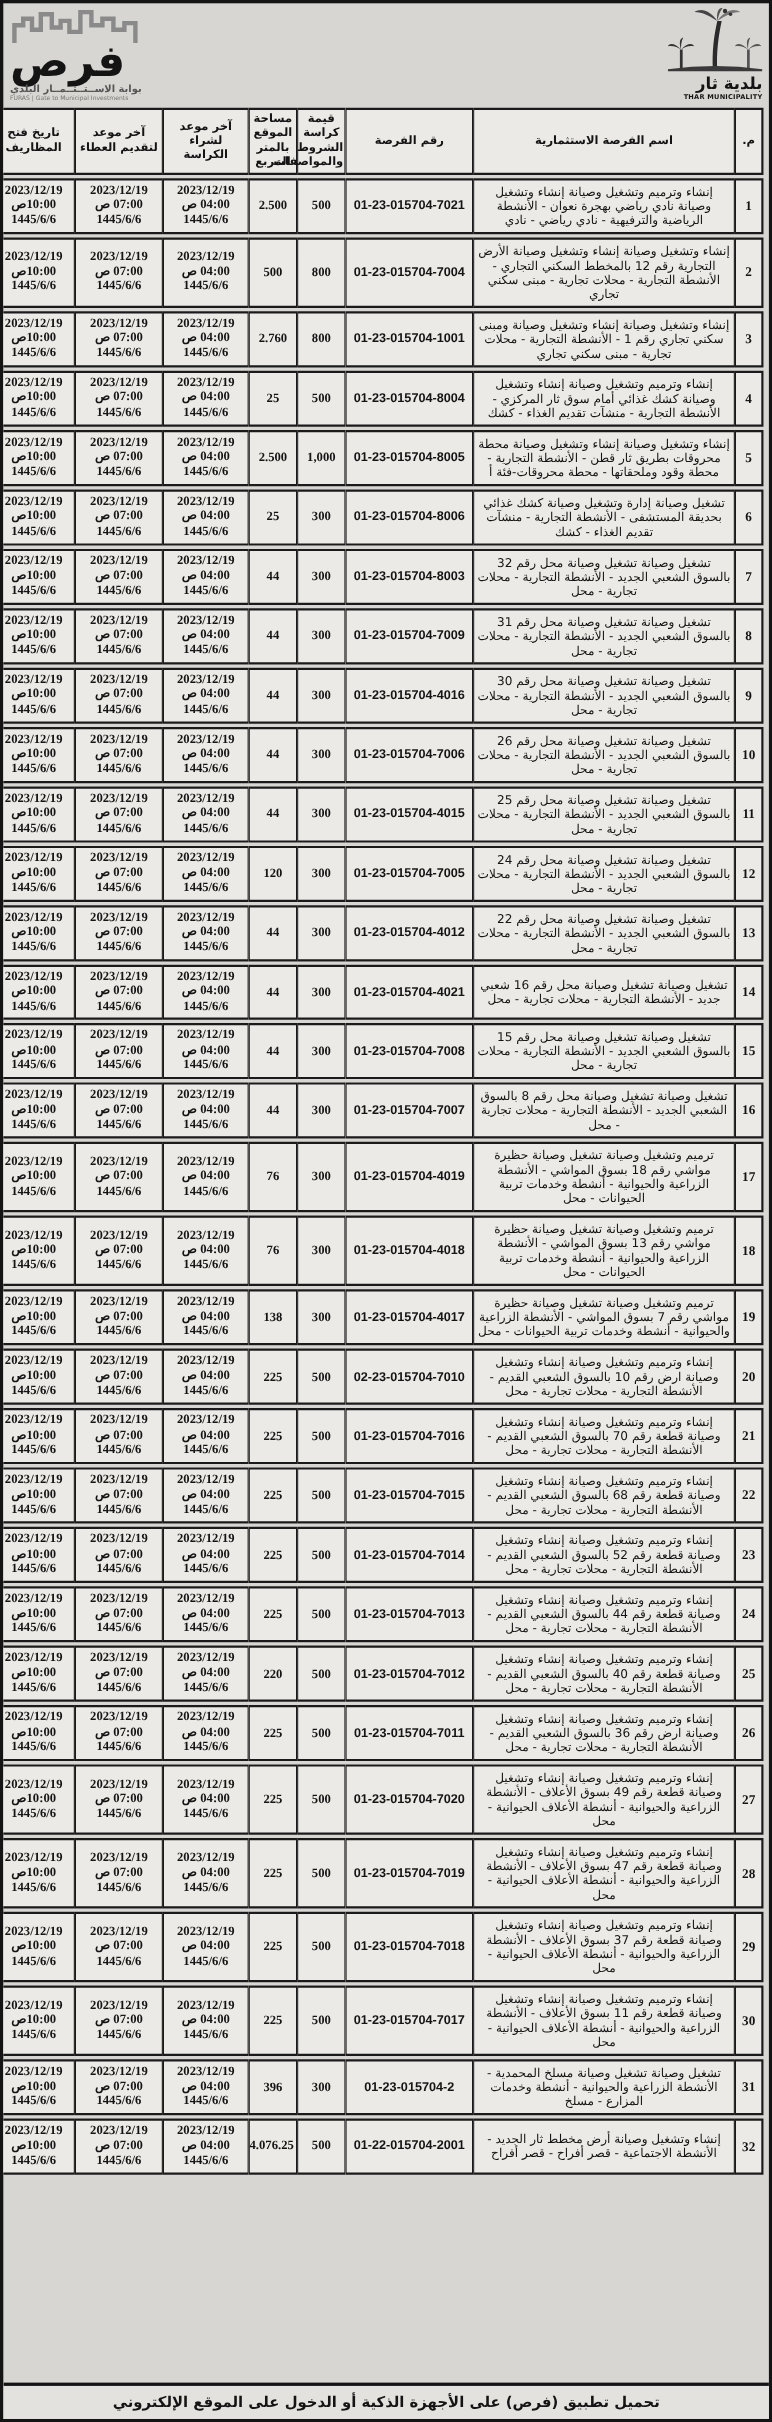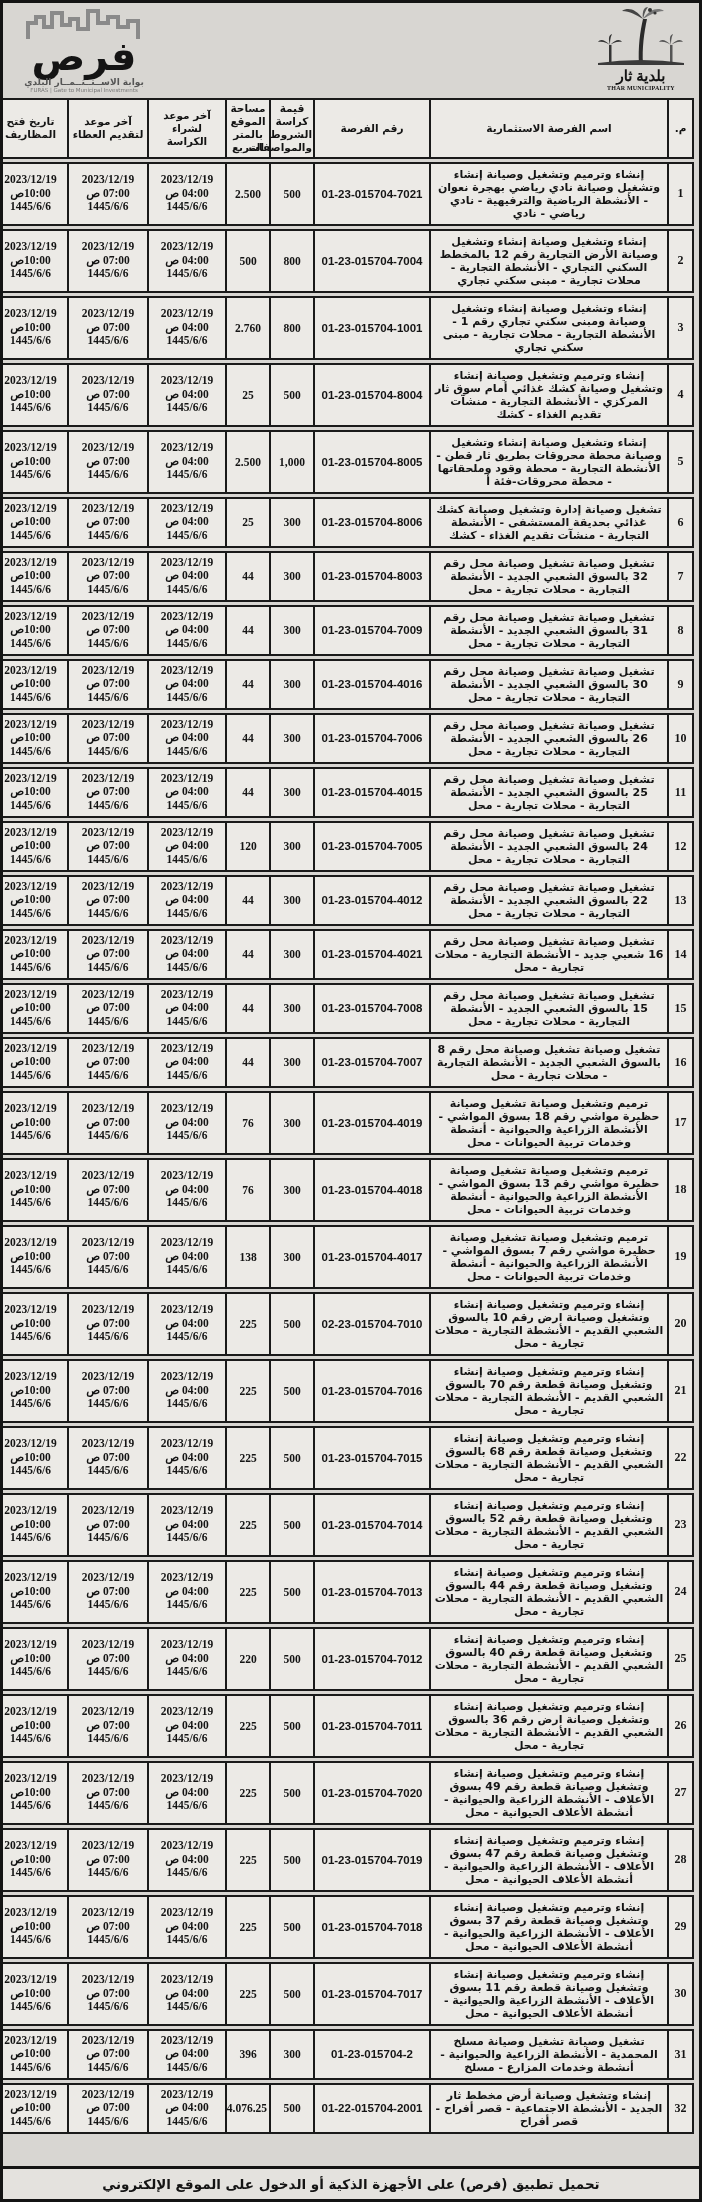--- a/index.html
+++ b/index.html
@@ -4,43 +4,43 @@
 <style>
   html,body{margin:0;padding:0;background:#8a8a88;}
   .page{
     width:702px;height:2202px;box-sizing:border-box;margin:0 auto;
     background:#d8d6d2;border:3px solid #141414;
     display:flex;flex-direction:column;overflow:hidden;
     font-family:"DejaVu Sans","Liberation Sans",sans-serif;color:#141414;
   }
   
   .ad-header{display:flex;align-items:flex-start;justify-content:space-between;padding:4px 6px 2px 6px;}
-  .muni-logo{width:104px;text-align:center;flex:0 0 auto;font-family:Liberation Serif, serif;}
+  .muni-logo{width:104px;flex:0 0 auto;}
   .muni-ar{font-size:15px;font-weight:bold;line-height:1.05;}
   .muni-en{font-size:6px;font-weight:bold;letter-spacing:.2px;}
   .titles{flex:1 1 auto;text-align:center;padding-top:2px;}
   .main-title{margin:0;font-size:47px;line-height:1.0;font-weight:bold;letter-spacing:-1px;}
   .subtitle{font-size:16.5px;font-weight:bold;margin-top:6px;}
-  .furas-logo{width:150px;flex:0 0 auto;text-align:center;padding-top:2px;}
+  .furas-logo{width:150px;flex:0 0 auto;text-align:left;padding-top:2px;}
   .furas-word{font-size:40px;font-weight:bold;line-height:.85;margin-top:-4px;}
   .furas-tag-ar{font-size:9px;font-weight:bold;color:#555;margin-top:4px;}
   .furas-tag-en{font-size:5.5px;color:#777;}
   
   .table-wrap{padding:0 5px;}
   table{width:100%;table-layout:fixed;border-collapse:separate;border-spacing:0 3px;}
   th,td{
     background:#eceae6;border-top:2px solid #1a1a1a;border-bottom:2px solid #1a1a1a;
     border-left:1px solid #1a1a1a;border-right:1px solid #1a1a1a;
     vertical-align:middle;text-align:center;padding:3px 2px;box-sizing:border-box;
   }
   tr>*:first-child{border-right:2px solid #1a1a1a;}
   tr>*:last-child{border-left:2px solid #1a1a1a;}
   th{font-size:10.5px;font-weight:bold;line-height:1.25;height:54px;padding:2px 1px;}
   .c-no{font-family:"Liberation Serif",serif;font-size:12px;font-weight:bold;}
-  .c-name{font-size:11px;font-weight:bold;line-height:13px;padding:4px 3px;}
+  .c-name{font-size:11px;font-weight:normal;line-height:13px;padding:4px 3px;}
   .c-opp{direction:ltr;font-family:Liberation Sans, sans-serif;font-size:11.5px;font-weight:bold;white-space:nowrap;}
   .c-num{font-family:"Liberation Serif",serif;font-size:11.5px;font-weight:bold;}
   .c-date{font-family:"Liberation Serif",serif;font-size:11.5px;font-weight:bold;line-height:13.5px;}
   .c-date span{display:block;}
   
   .ad-footer{margin-top:auto;border-top:3px solid #141414;background:#e4e2de;
     text-align:center;padding:5px 8px 7px 8px;}
   .f-line1{font-size:13px;font-weight:bold;line-height:1.45;}
   .f-line2{font-size:13.5px;font-weight:bold;margin-top:2px;}
 </style>

